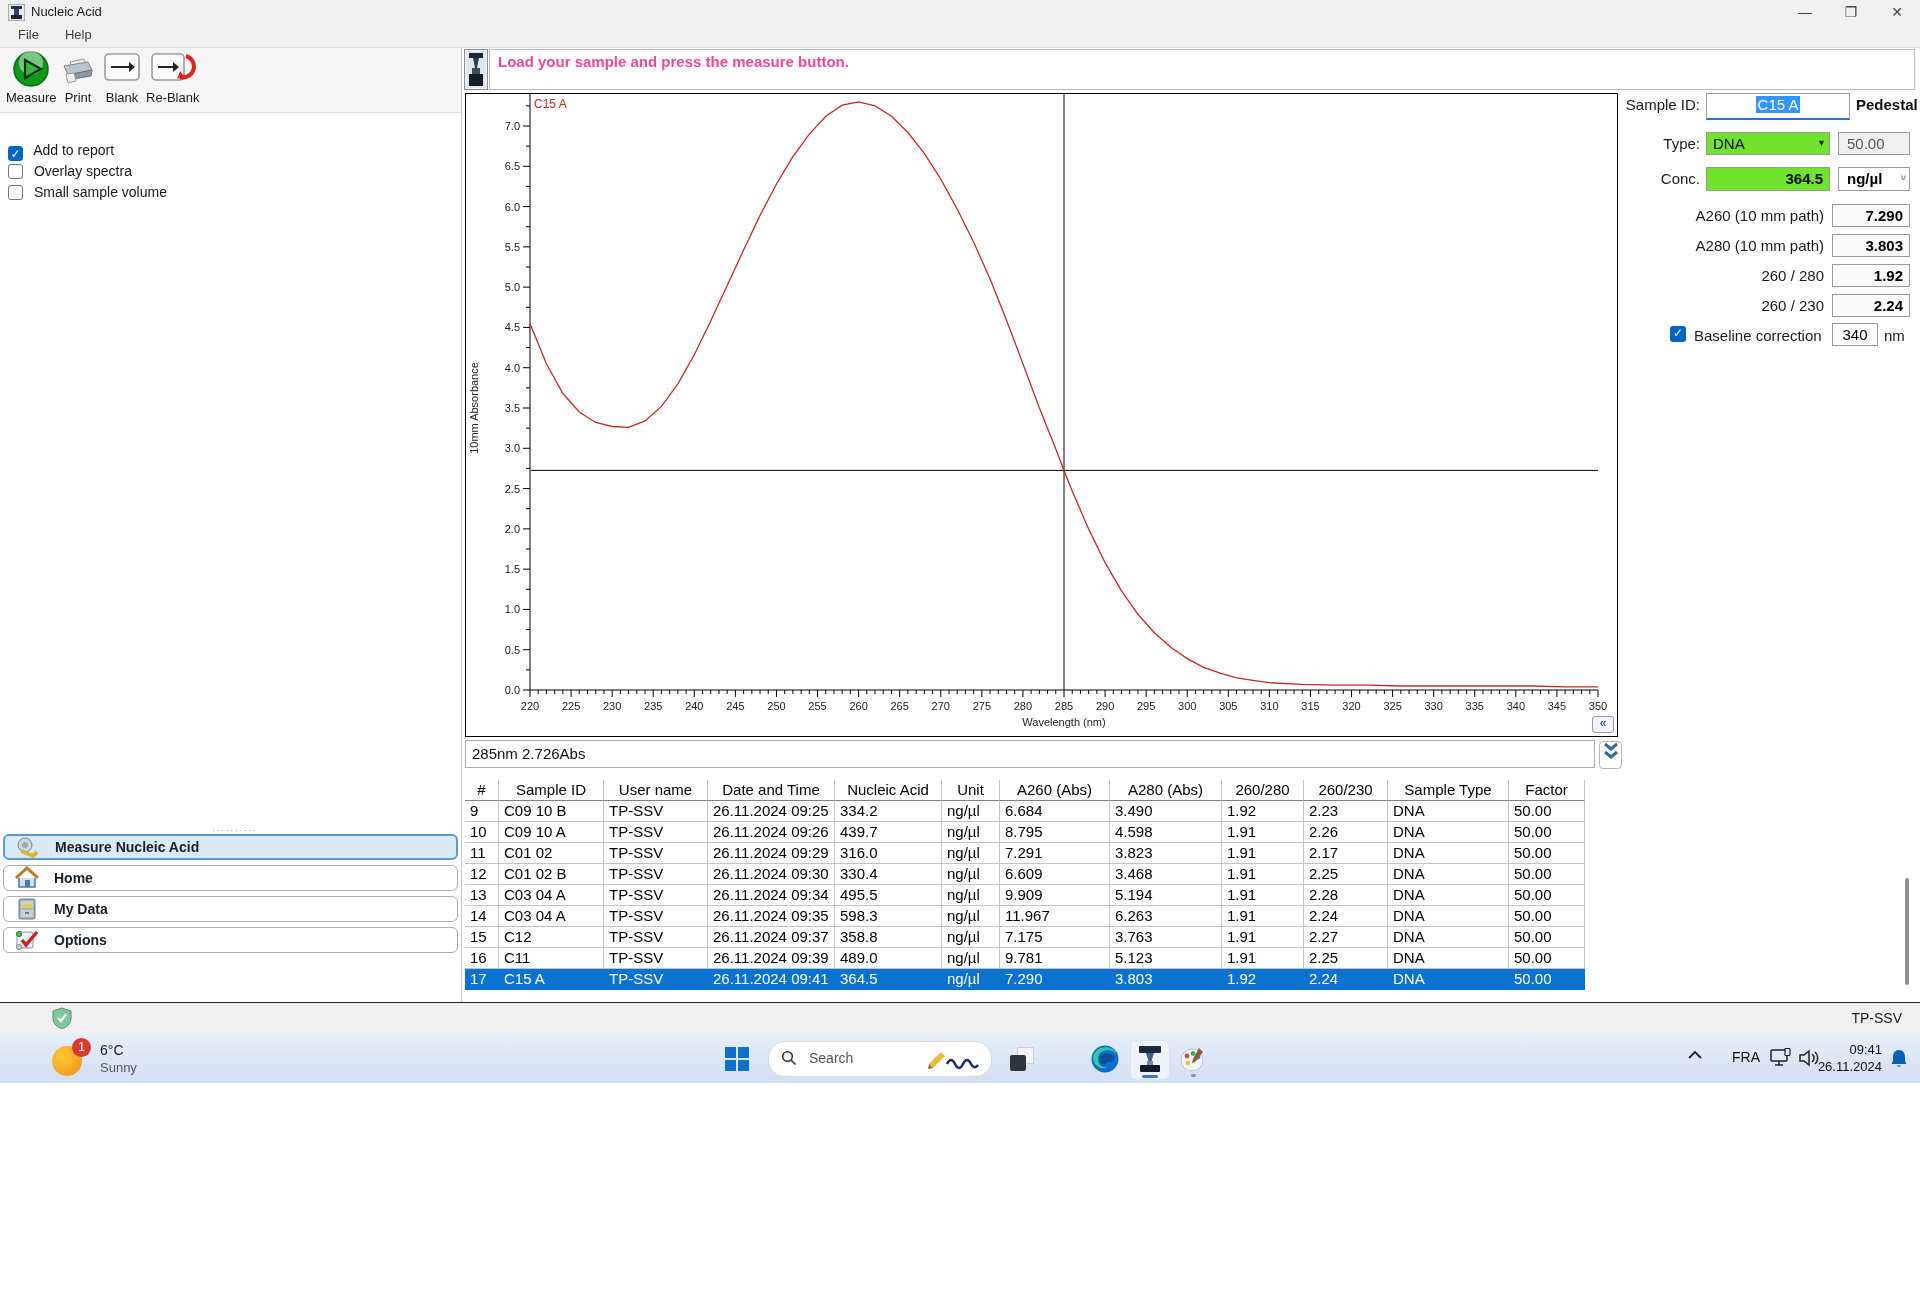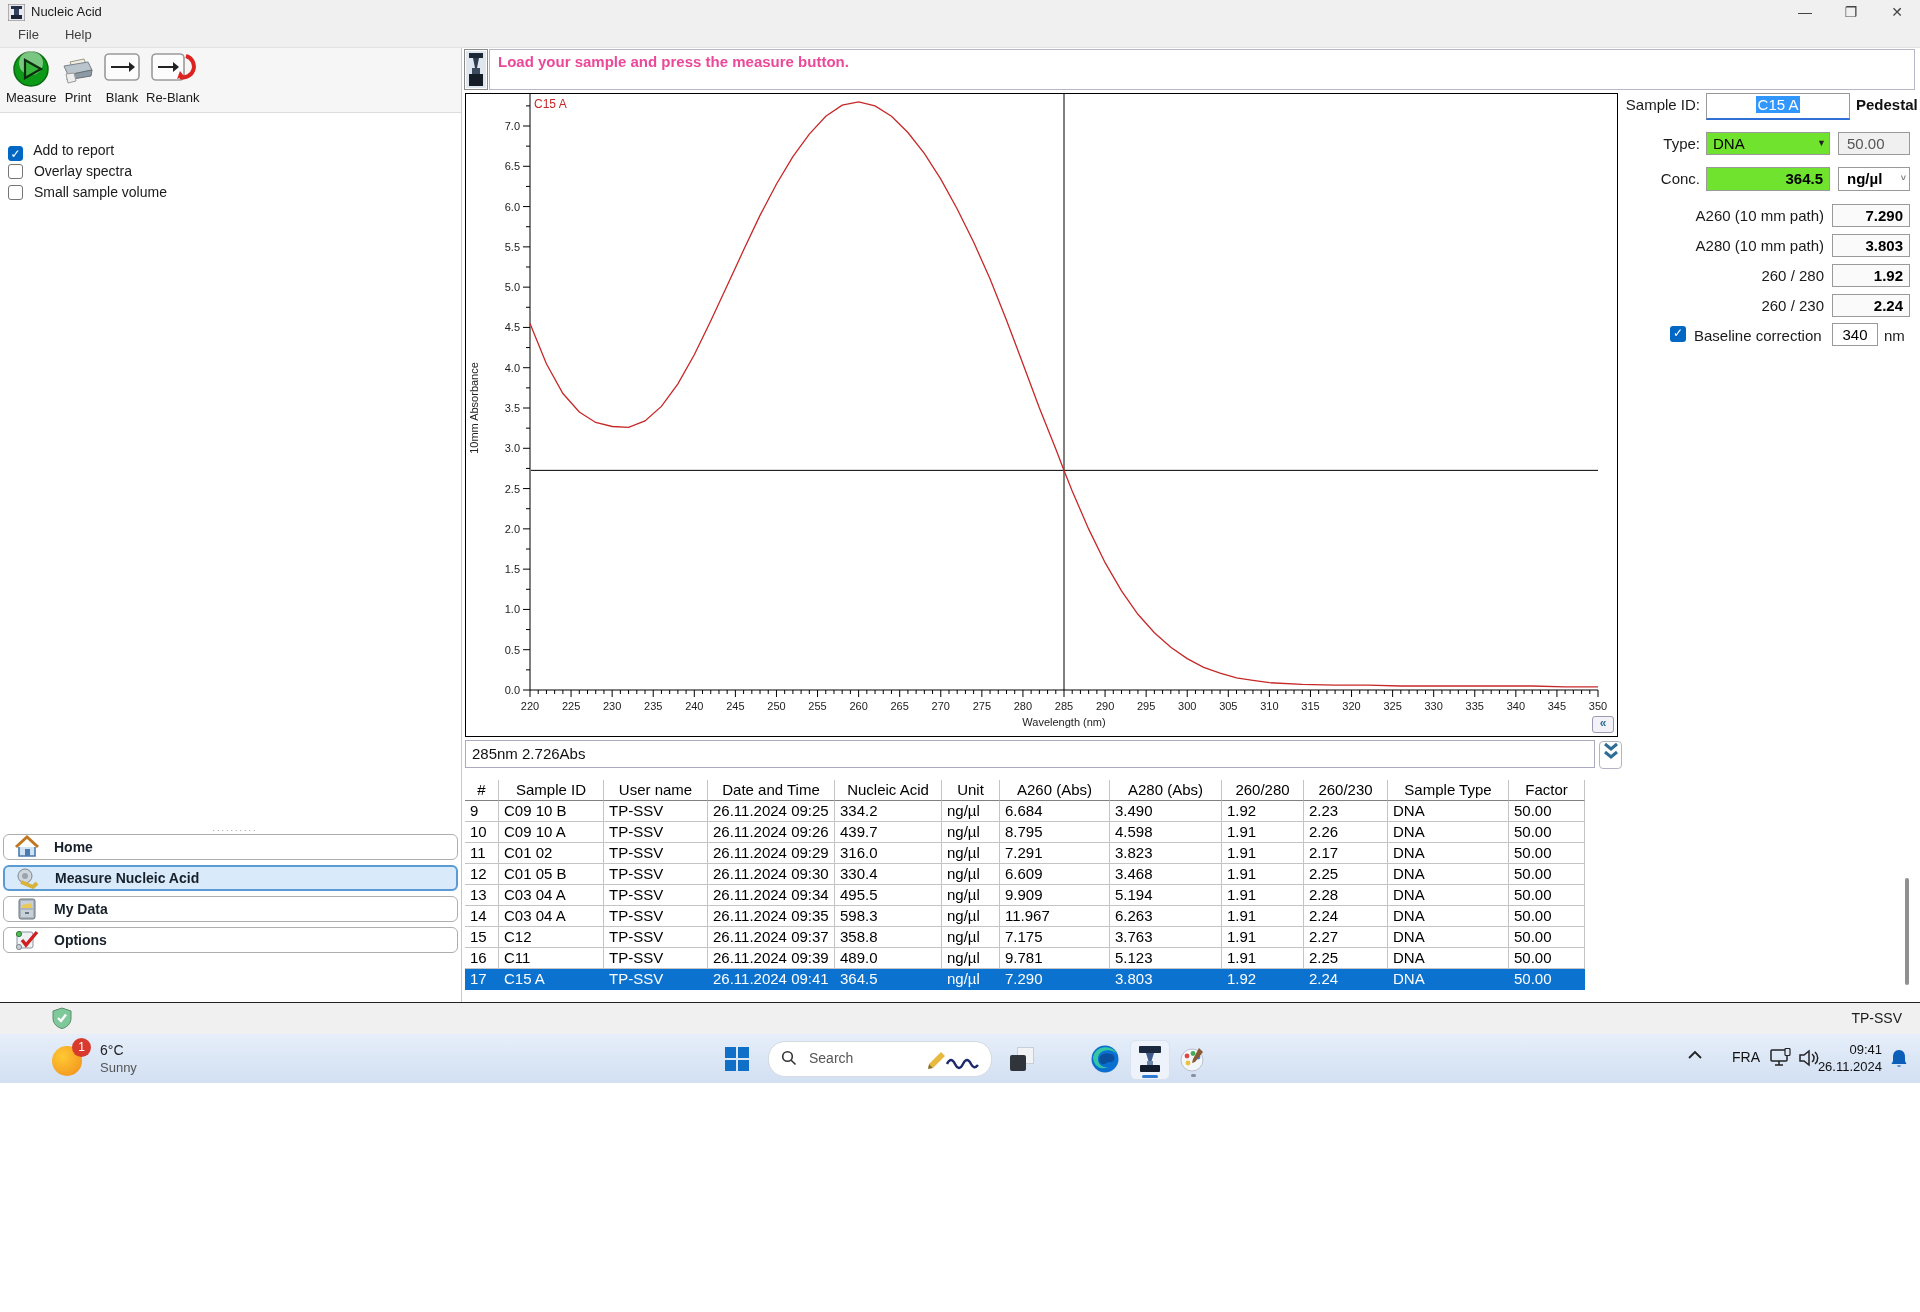--- a/index.html
+++ b/index.html
@@ -176,35 +176,35 @@
     <span>Add to report</span></div>
         <div class="chk-row" style="top:115px;">
     <span class="chk off"></span>
     <span>Overlay spectra</span></div>
         <div class="chk-row" style="top:136px;">
     <span class="chk off"></span>
     <span>Small sample volume</span></div>
       </div>
     <div class="splitter-dots">..........</div>
     <div class="nav" id="nav">
+        <div class="nav-item sel">
+    <span class="nico"><svg width="26" height="24" viewBox="0 0 26 24">
+              <circle cx="10" cy="9" r="7" fill="#cfd6dd" stroke="#7d868f"></circle>
+              <circle cx="10" cy="9" r="3" fill="#9aa4ad"></circle>
+              <path d="M6 15 L18 20 L22 16" fill="none" stroke="#d9b43c" stroke-width="4"></path>
+            </svg></span>
+    <span class="nlabel">Measure Nucleic Acid</span>
+        </div>
         <div class="nav-item">
     <span class="nico"><svg width="26" height="24" viewBox="0 0 26 24">
               <path d="M2 12 L13 2 L24 12" fill="none" stroke="#c07820" stroke-width="3"></path>
               <path d="M5 12 V21 H21 V12" fill="#cfe2f3" stroke="#4a7ab0" stroke-width="1.6"></path>
               <rect x="11" y="14" width="5" height="7" fill="#4a7ab0"></rect>
             </svg></span>
     <span class="nlabel">Home</span>
-        </div>
-        <div class="nav-item sel">
-    <span class="nico"><svg width="26" height="24" viewBox="0 0 26 24">
-              <circle cx="10" cy="9" r="7" fill="#cfd6dd" stroke="#7d868f"></circle>
-              <circle cx="10" cy="9" r="3" fill="#9aa4ad"></circle>
-              <path d="M6 15 L18 20 L22 16" fill="none" stroke="#d9b43c" stroke-width="4"></path>
-            </svg></span>
-    <span class="nlabel">Measure Nucleic Acid</span>
         </div>
         <div class="nav-item">
     <span class="nico"><svg width="26" height="24" viewBox="0 0 26 24">
               <rect x="5" y="2" width="16" height="20" rx="2" fill="#aab4bd" stroke="#6d7780"></rect>
               <rect x="7" y="4" width="12" height="7" fill="#c8d1d9"></rect>
               <path d="M8 8 L18 6 L18 11 L8 11 Z" fill="#e8c95a"></path>
               <rect x="7" y="13" width="12" height="7" fill="#c8d1d9"></rect>
               <rect x="11" y="15" width="4" height="2" fill="#6d7780"></rect>
             </svg></span>
     <span class="nlabel">My Data</span>
@@ -562,21 +562,21 @@
         <div class="tcell" style="width:58px">ng/µl</div>
         <div class="tcell" style="width:110px">7.291</div>
         <div class="tcell" style="width:112px">3.823</div>
         <div class="tcell" style="width:82px">1.91</div>
         <div class="tcell" style="width:84px">2.17</div>
         <div class="tcell" style="width:121px">DNA</div>
         <div class="tcell" style="width:76px">50.00</div>
       </div>
       <div class="trow">
         <div class="tcell" style="width:34px">12</div>
-        <div class="tcell" style="width:105px">C01 05 B</div>
+        <div class="tcell" style="width:105px">C01 02 B</div>
         <div class="tcell" style="width:104px">TP-SSV</div>
         <div class="tcell" style="width:127px">26.11.2024 09:30</div>
         <div class="tcell" style="width:107px">330.4</div>
         <div class="tcell" style="width:58px">ng/µl</div>
         <div class="tcell" style="width:110px">6.609</div>
         <div class="tcell" style="width:112px">3.468</div>
         <div class="tcell" style="width:82px">1.91</div>
         <div class="tcell" style="width:84px">2.25</div>
         <div class="tcell" style="width:121px">DNA</div>
         <div class="tcell" style="width:76px">50.00</div>

